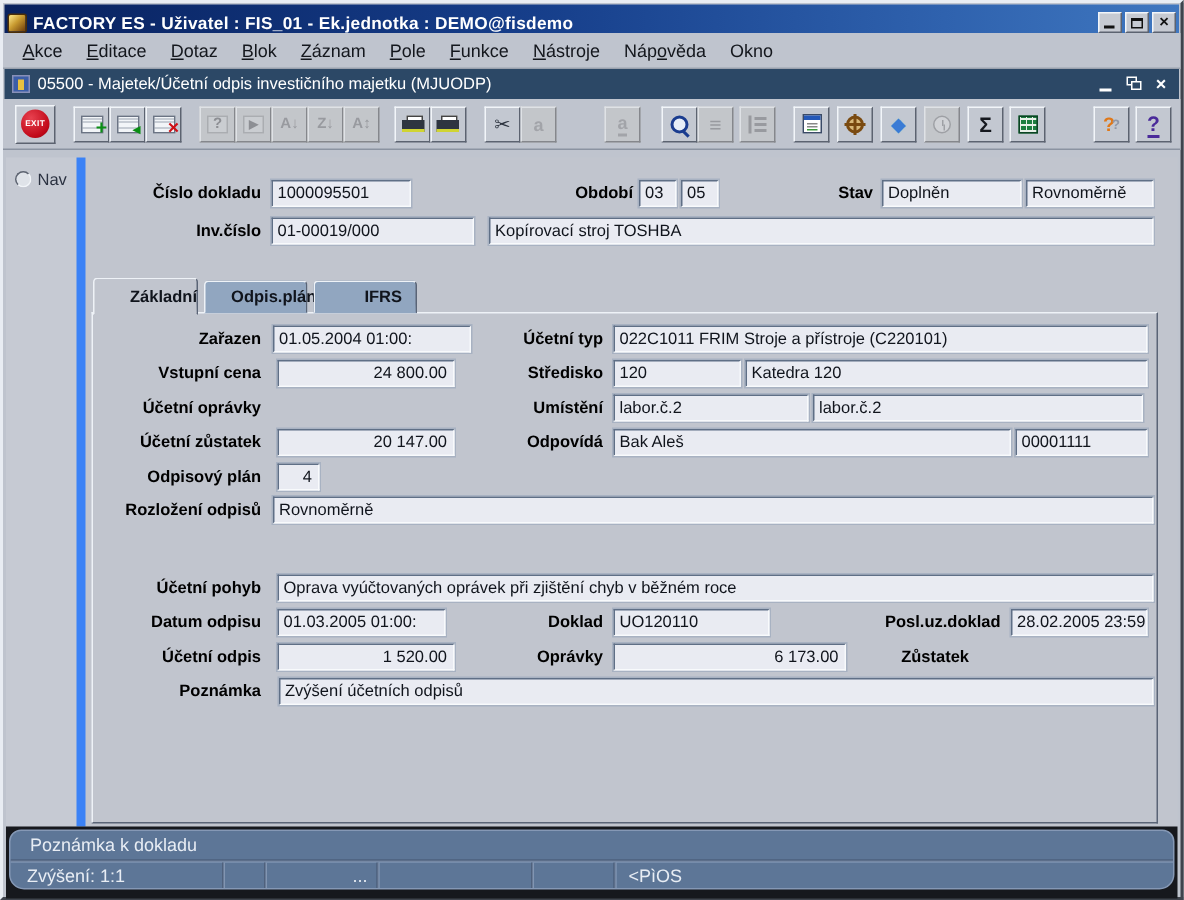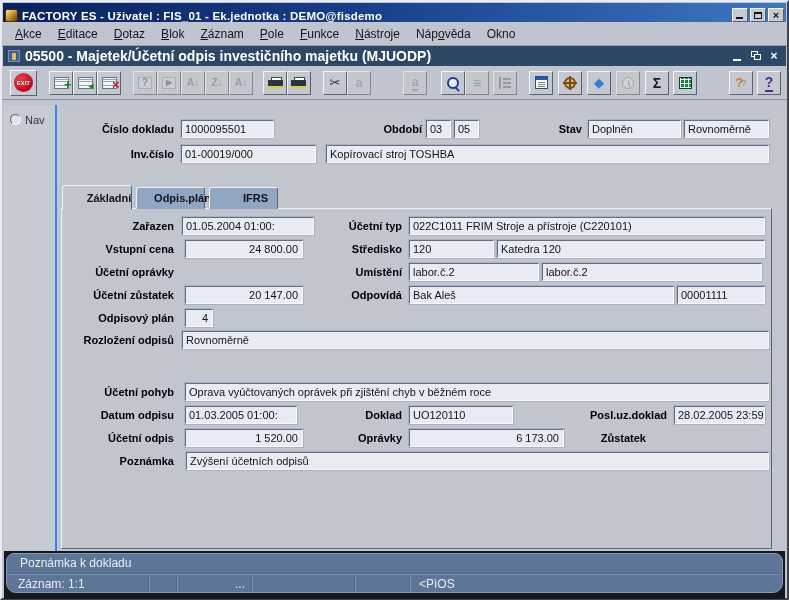--- a/index.html
+++ b/index.html
@@ -30,21 +30,21 @@
              background:#bfc4ce; border-bottom:1px solid #9aa1ad; font-size:12px; color:#14171d; }
   .mi { padding:3px 8px; white-space:nowrap; }
   .mi u { text-decoration:underline; }
 
   
   .mdibar { height:20px; margin:0 1px; background:#2c4866; color:#fff;
             display:flex; align-items:center; padding:0 5px; }
   .mdiicon { width:12px; height:12px; background:#3c5ea8; border:1px solid #8890b8;
              position:relative; flex:0 0 auto; }
   .mdiicon::after { content:""; position:absolute; left:3px; top:2px; width:4px; height:7px; background:#e8c040; }
-  .mdibar .mtext { font-size:14px; font-weight:bold; margin-left:5px; flex:1; white-space:nowrap; }
+  .mdibar .mtext { font-size:11px; font-weight:normal; margin-left:5px; flex:1; white-space:nowrap; }
   .mdibtn { width:14px; height:12px; margin-left:4px; position:relative; display:flex;
             align-items:center; justify-content:center; color:#fff; cursor:default; }
   .mdibtn .mnbar { position:absolute; left:2px; bottom:1px; width:8px; height:2px; background:#fff; }
   .mdibtn .rsq1 { position:absolute; left:2px; top:1px;  width:7px; height:6px; border:1px solid #fff; }
   .mdibtn .rsq2 { position:absolute; left:5px; top:4px; width:7px; height:6px; border:1px solid #fff; background:#2c4866; }
   .mdibtn .mclsx { font-size:12px; font-weight:bold; line-height:1; }
 
   
   .toolbar { height:34px; background:#bfc4ce; display:flex; align-items:center;
              border-bottom:1px solid #8b93a1; position:relative; }
@@ -98,21 +98,21 @@
   .scis { font-size:13px; color:#2e3540; }
 
   
   .ml8{margin-left:8px}.ml12{margin-left:12px}.ml10{margin-left:10px}.ml32{margin-left:32px}
   .ml14{margin-left:14px}.ml4{margin-left:4px}.ml5{margin-left:5px}.mlauto{margin-left:auto}
   .mr6{margin-right:6px}
 
   
   .canvas { position:absolute; left:2px; right:2px; top:103px; height:446px; background:#c1c5ce; }
   .navstrip { position:absolute; left:0; top:0; width:53px; height:100%; background:#c6cad3;
-              border-right:2px solid #3b82f6; }
+              border-right:6px solid #3b82f6; }
   .navradio { position:absolute; left:6px; top:9px; width:11px; height:11px; border-radius:50%;
               background:#dfe3e9; border:1px solid; border-color:#5c6370 #f2f5f9 #f2f5f9 #5c6370; }
   .navlabel { position:absolute; left:21px; top:9px; font-size:11px; color:#2a3140; }
 
   .lbl { position:absolute; text-align:right; font-weight:bold; font-size:11px; color:#000; white-space:nowrap; }
   .fld { position:absolute; height:18px; line-height:15px; font-size:11px; color:#10141c;
          background:#e9ebf2; padding:1px 3px; white-space:nowrap; overflow:hidden;
          border:1px solid; border-color:#5f6f86 #f8fafc #f8fafc #5f6f86;
          box-shadow:0 0 0 1px #a8b2c2; }
   .fld.num { text-align:right; padding-right:4px; }
@@ -336,21 +336,21 @@
     <span class="lbl" style="left:584px;top:327px;width:58px">Zůstatek</span>
     <span class="lbl" style="left:95px;top:350px;width:75px">Poznámka</span>
     <div class="fld" style="left:182px;top:347px;width:583px">Zvýšení účetních odpisů</div>
   </div>
 
   <div class="console-area">
     <div class="console">
       <div class="cmsg">Poznámka k dokladu</div>
       <div class="cdiv"></div>
       <div class="crow">
-        <span class="ccell" style="width:141px;padding-left:11px">Záznam: 1:1</span>
+        <span class="ccell" style="width:141px;padding-left:11px">Zvýšení: 1:1</span>
         <span class="csep"></span>
         <span class="ccell" style="width:26px"></span>
         <span class="csep"></span>
         <span class="ccell" style="width:73px;justify-content:flex-end;padding-right:6px">...</span>
         <span class="csep"></span>
         <span class="ccell" style="width:101px"></span>
         <span class="csep"></span>
         <span class="ccell" style="width:53px"></span>
         <span class="csep"></span>
         <span class="ccell" style="flex:1;padding-left:8px">&lt;PìOS</span>

